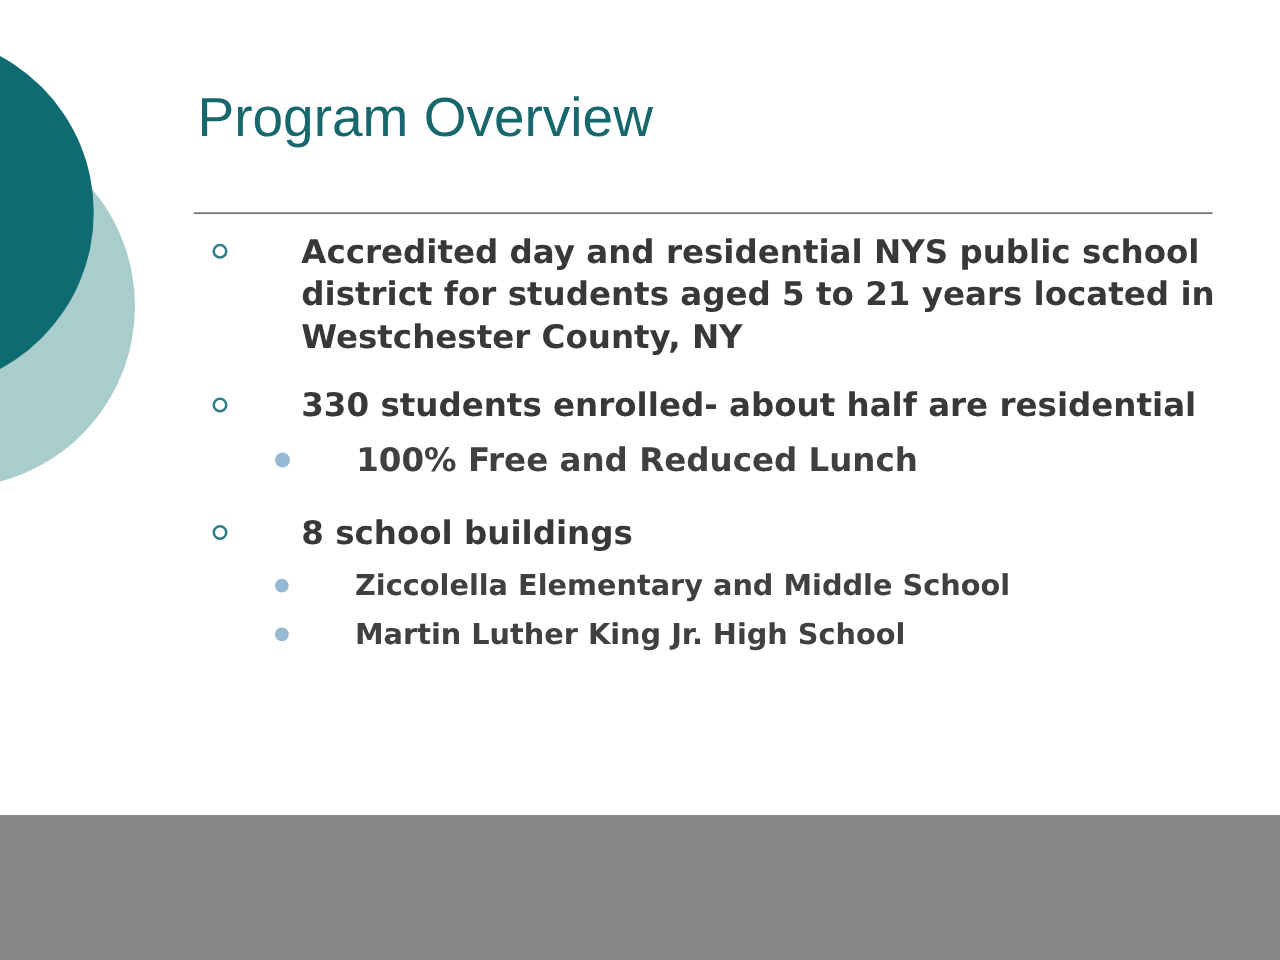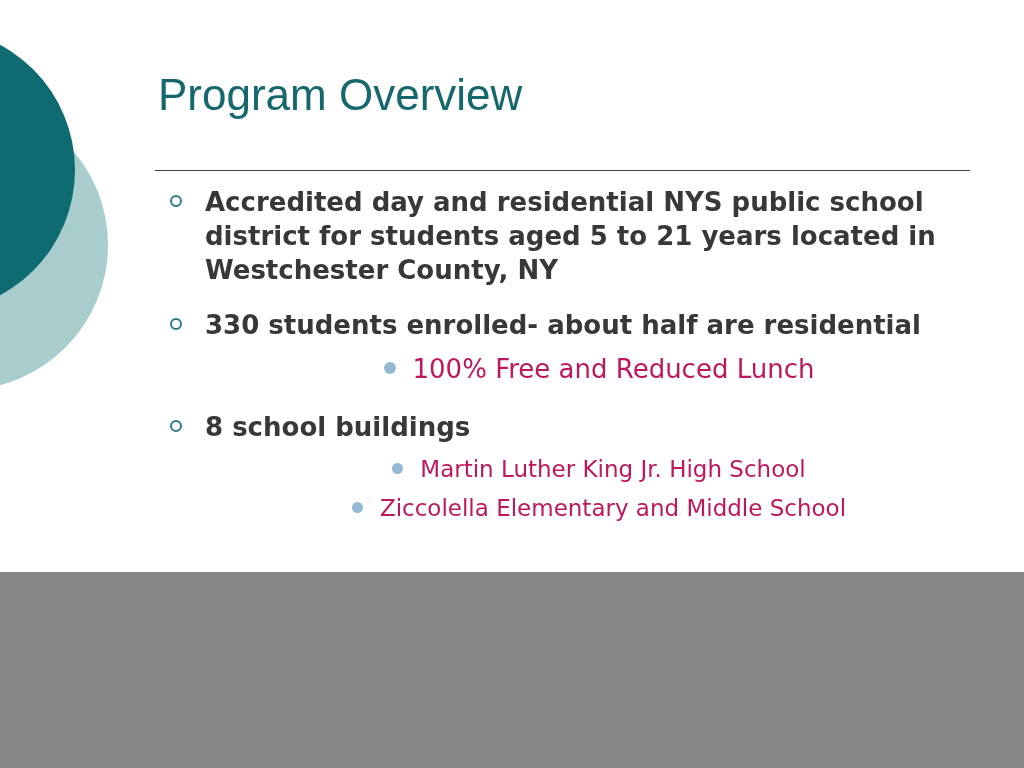--- a/index.html
+++ b/index.html
@@ -1,20 +1,20 @@
 <!DOCTYPE html>
 <html><head>
 <meta charset="utf-8">
 <style>
   * { margin: 0; padding: 0; box-sizing: border-box; }
   html, body { background: #888; }
   .slide {
     position: relative;
     width: 1024px;
-    height: 572px;
+    height: 652px;
     background: #ffffff;
     overflow: hidden;
     font-family: "DejaVu Sans", sans-serif;
     margin: 0 auto;
   }
   
   .circle { position: absolute; border-radius: 50%; }
   .circle.light {
     left: -182px; top: 100px;
     width: 290px; height: 290px;
@@ -44,45 +44,44 @@
     border-top: 1px solid #404040;
     z-index: 3;
   }
   .content {
     position: absolute;
     left: 168px; top: 186px;
     width: 810px;
     z-index: 3;
     color: #383838;
   }
-  .item { display: flex; align-items: flex-start; }
+  .item { display: flex; align-items: flex-start; gap: 36px; }
   .item .text { max-width: 768px; }
 
   .item.l1 {
     font-size: 26px;
     font-weight: bold;
     line-height: 1.3;
     margin-bottom: 22px;
   }
   .item.l1 .marker {
     flex: 0 0 auto;
     width: 12px; height: 12px;
     border: 2px solid #2e7d86;
     border-radius: 50%;
     margin: 9px 23px 0 2px;
     background: transparent;
   }
   .item.l1.tight { margin-bottom: 10px; }
 
   .item.l2 {
-    font-weight: normal;
+    font-weight: bold;
     line-height: 1.3;
     margin-left: 52px;
-    color: #be185d;
-    justify-content: center;
+    color: #404040;
   }
   .item.l2 .marker {
     flex: 0 0 auto;
     width: 12px; height: 12px;
     border-radius: 50%;
     background: #95b9d2;
     margin: 9px 17px 0 0;
   }
   .item.l2.big {
     font-size: 26px;
@@ -125,22 +124,22 @@
     </div>
 
 
     <div class="item l1 tight">
       <span class="marker"></span>
       <span class="text">8 school buildings</span>
     </div>
 
     <div class="item l2 small">
       <span class="marker"></span>
-      <span class="text">Martin Luther King Jr. High School</span>
+      <span class="text">Ziccolella Elementary and Middle School</span>
     </div>
 
     <div class="item l2 small">
       <span class="marker"></span>
-      <span class="text">Ziccolella Elementary and Middle School</span>
+      <span class="text">Martin Luther King Jr. High School</span>
     </div>
 
   </div>
 </div>
 
 </body></html>

